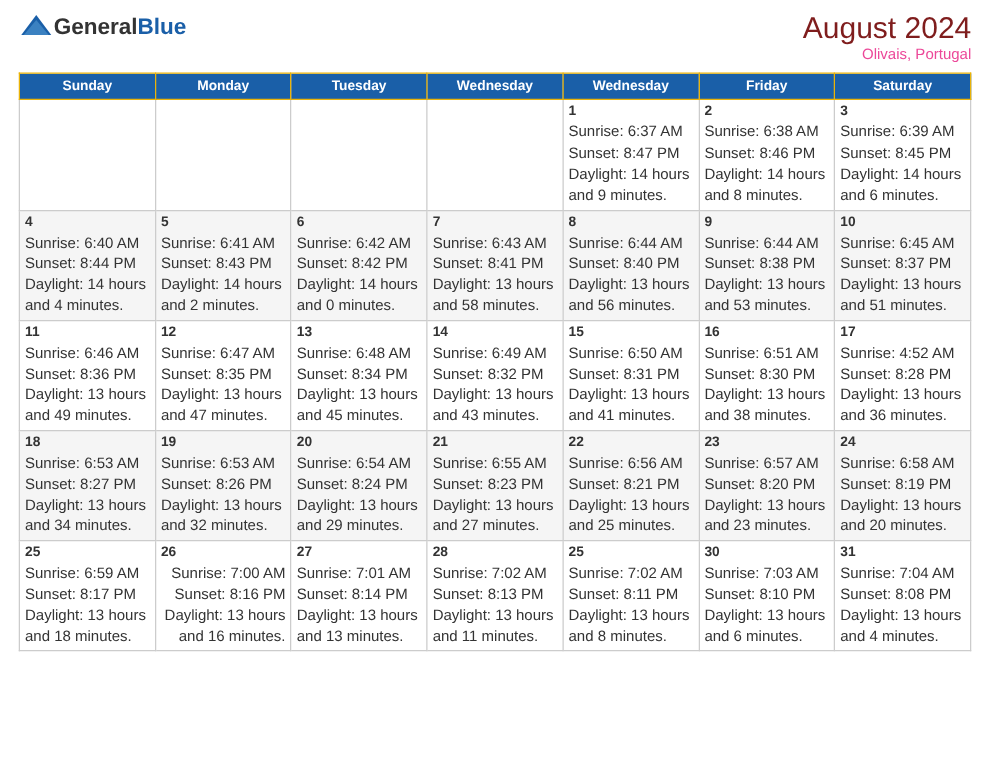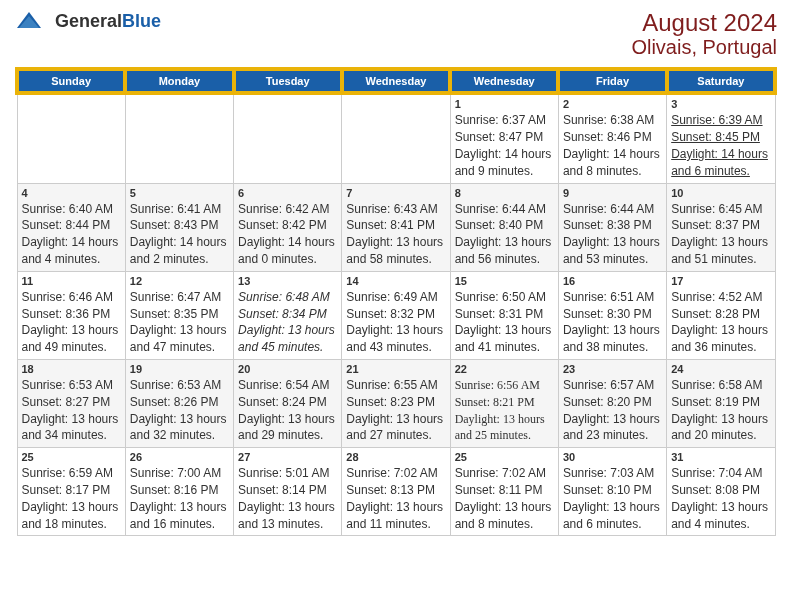--- a/index.html
+++ b/index.html
@@ -17,53 +17,53 @@
     }
     .header {
       display: flex;
       justify-content: space-between;
       align-items: flex-start;
       margin-bottom: 8px;
     }
     .logo {
       display: flex;
       align-items: center;
-      gap: 12px;
+      gap: 0;
       text-align: center;
     }
     .logo-icon {
       width: 28px;
       height: 22px;
     }
     .title-block {
       text-align: right;
     }
     .month-title {
       font-size: 24px;
       font-weight: normal;
       color: #7f1d1d;
       line-height: 1.1;
     }
     .subtitle {
-      font-size: 20px;
-      color: #7f1d1d;
+      font-size: 12px;
+      color: #ec4899;
     }
     .calendar-table {
       width: 100%;
       border-collapse: collapse;
       table-layout: fixed;
     }
     .calendar-table th {
       background-color: #1a5fa8;
       color: #fff;
       text-align: center;
       font-size: 11px;
       font-weight: bold;
       padding: 4px 2px;
-      border: 4px solid #eab308;
+      border: 1px solid #eab308;
     }
     .calendar-table td {
       border: 1px solid #ccc;
       vertical-align: top;
       padding: 3px 4px;
       font-size: 9.5px;
       color: #333;
       height: 85px;
       background: #fff;
     }
@@ -135,21 +135,21 @@
           </td>
           <td>
             <span class="day-number">2</span>
             <div class="day-info" style="white-space: pre-line;">Sunrise: 6:38 AM
 Sunset: 8:46 PM
 Daylight: 14 hours
 and 8 minutes.</div>
           </td>
           <td>
             <span class="day-number">3</span>
-            <div class="day-info" style="white-space: pre-line; text-decoration: underline;">Sunrise: 6:39 AM
+            <div class="day-info" style="white-space: pre-line;">Sunrise: 6:39 AM
 Sunset: 8:45 PM
 Daylight: 14 hours
 and 6 minutes.</div>
           </td>
         </tr>
         <tr>
           <td>
             <span class="day-number">4</span>
             <div class="day-info" style="white-space: pre-line;">Sunrise: 6:40 AM
 Sunset: 8:44 PM
@@ -209,21 +209,21 @@
           </td>
           <td>
             <span class="day-number">12</span>
             <div class="day-info" style="white-space: pre-line;">Sunrise: 6:47 AM
 Sunset: 8:35 PM
 Daylight: 13 hours
 and 47 minutes.</div>
           </td>
           <td>
             <span class="day-number">13</span>
-            <div class="day-info" style="white-space: pre-line; font-style: italic;">Sunrise: 6:48 AM
+            <div class="day-info" style="white-space: pre-line;">Sunrise: 6:48 AM
 Sunset: 8:34 PM
 Daylight: 13 hours
 and 45 minutes.</div>
           </td>
           <td>
             <span class="day-number">14</span>
             <div class="day-info" style="white-space: pre-line;">Sunrise: 6:49 AM
 Sunset: 8:32 PM
 Daylight: 13 hours
 and 43 minutes.</div>
@@ -274,21 +274,21 @@
           </td>
           <td>
             <span class="day-number">21</span>
             <div class="day-info" style="white-space: pre-line;">Sunrise: 6:55 AM
 Sunset: 8:23 PM
 Daylight: 13 hours
 and 27 minutes.</div>
           </td>
           <td>
             <span class="day-number">22</span>
-            <div class="day-info" style="white-space: pre-line; font-family: Liberation Serif, serif;">Sunrise: 6:56 AM
+            <div class="day-info" style="white-space: pre-line;">Sunrise: 6:56 AM
 Sunset: 8:21 PM
 Daylight: 13 hours
 and 25 minutes.</div>
           </td>
           <td>
             <span class="day-number">23</span>
             <div class="day-info" style="white-space: pre-line;">Sunrise: 6:57 AM
 Sunset: 8:20 PM
 Daylight: 13 hours
 and 23 minutes.</div>
@@ -304,28 +304,28 @@
         <tr>
           <td>
             <span class="day-number">25</span>
             <div class="day-info" style="white-space: pre-line;">Sunrise: 6:59 AM
 Sunset: 8:17 PM
 Daylight: 13 hours
 and 18 minutes.</div>
           </td>
           <td>
             <span class="day-number">26</span>
-            <div class="day-info" style="white-space: pre-line;">Sunrise: 7:00 AM
+            <div class="day-info" style="white-space: pre-line; text-align: right;">Sunrise: 7:00 AM
 Sunset: 8:16 PM
 Daylight: 13 hours
 and 16 minutes.</div>
           </td>
           <td>
             <span class="day-number">27</span>
-            <div class="day-info" style="white-space: pre-line;">Sunrise: 5:01 AM
+            <div class="day-info" style="white-space: pre-line;">Sunrise: 7:01 AM
 Sunset: 8:14 PM
 Daylight: 13 hours
 and 13 minutes.</div>
           </td>
           <td>
             <span class="day-number">28</span>
             <div class="day-info" style="white-space: pre-line;">Sunrise: 7:02 AM
 Sunset: 8:13 PM
 Daylight: 13 hours
 and 11 minutes.</div>

